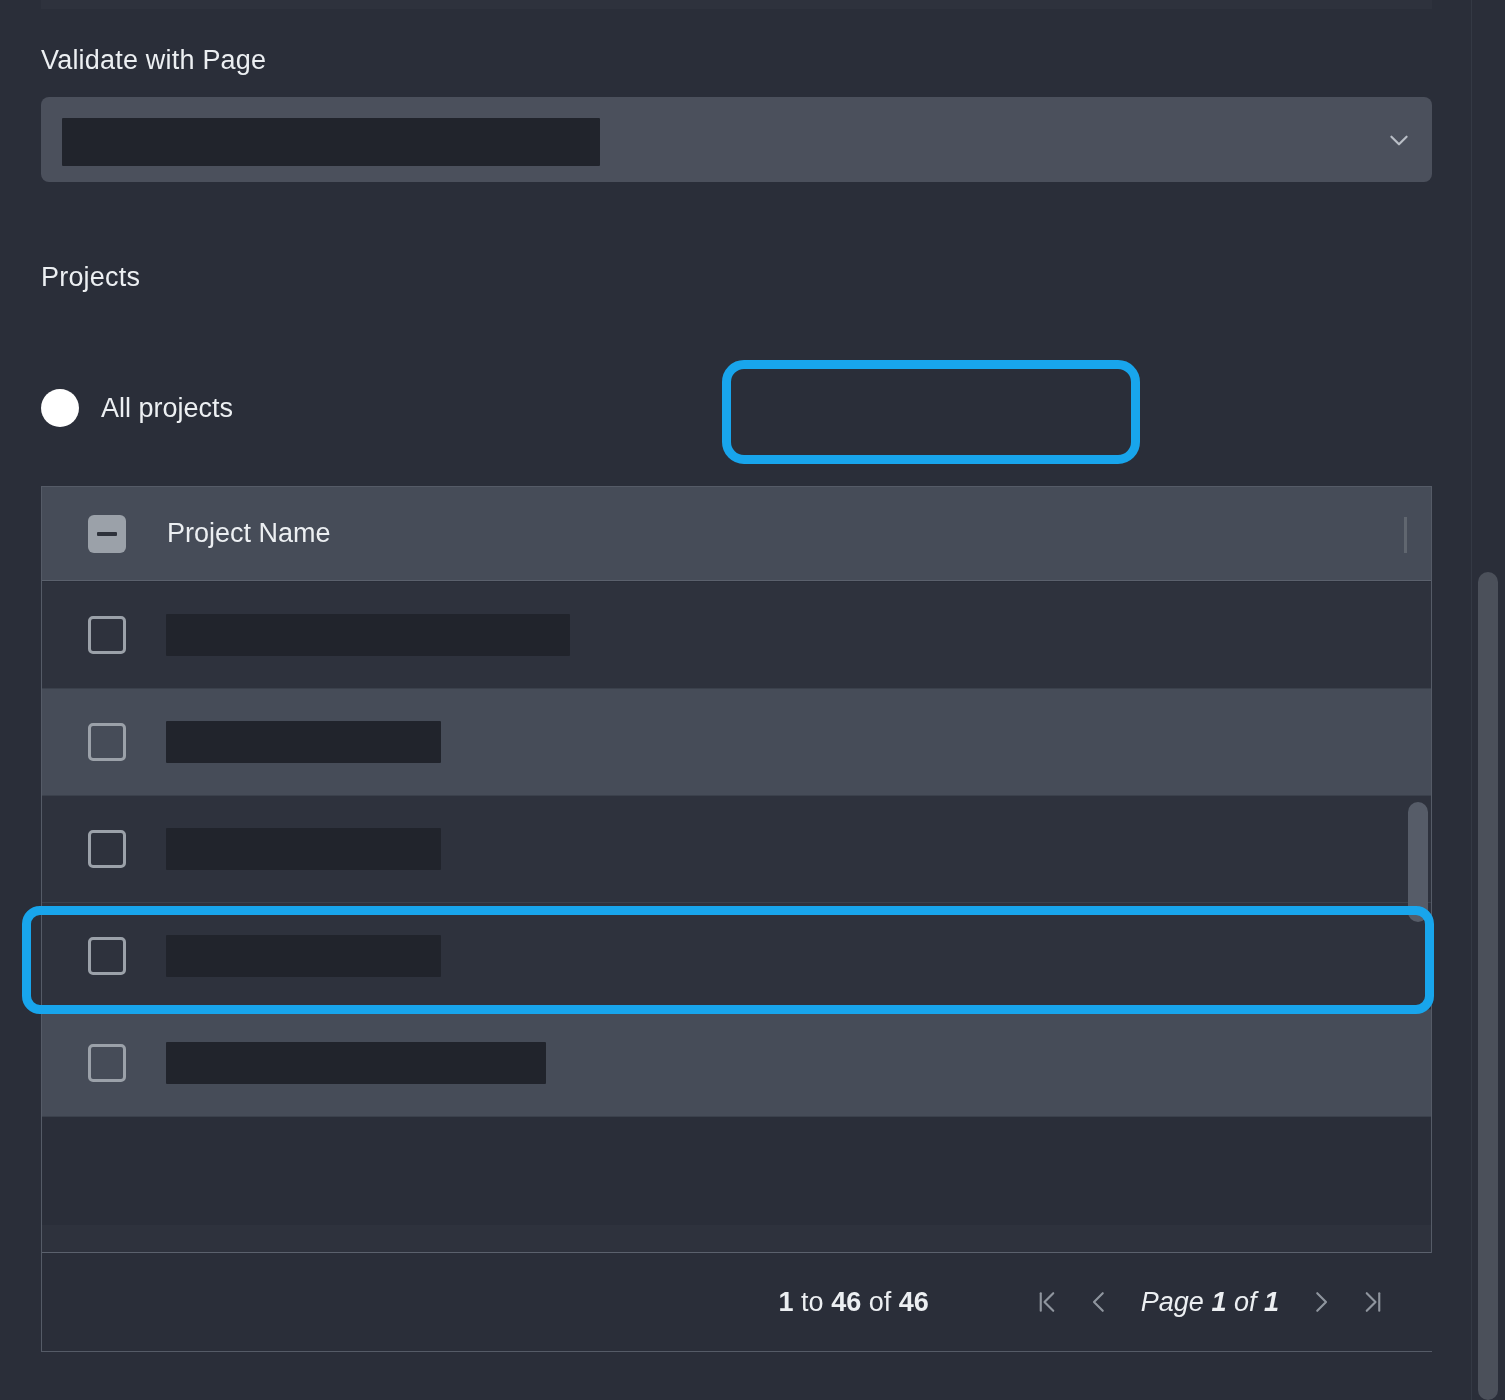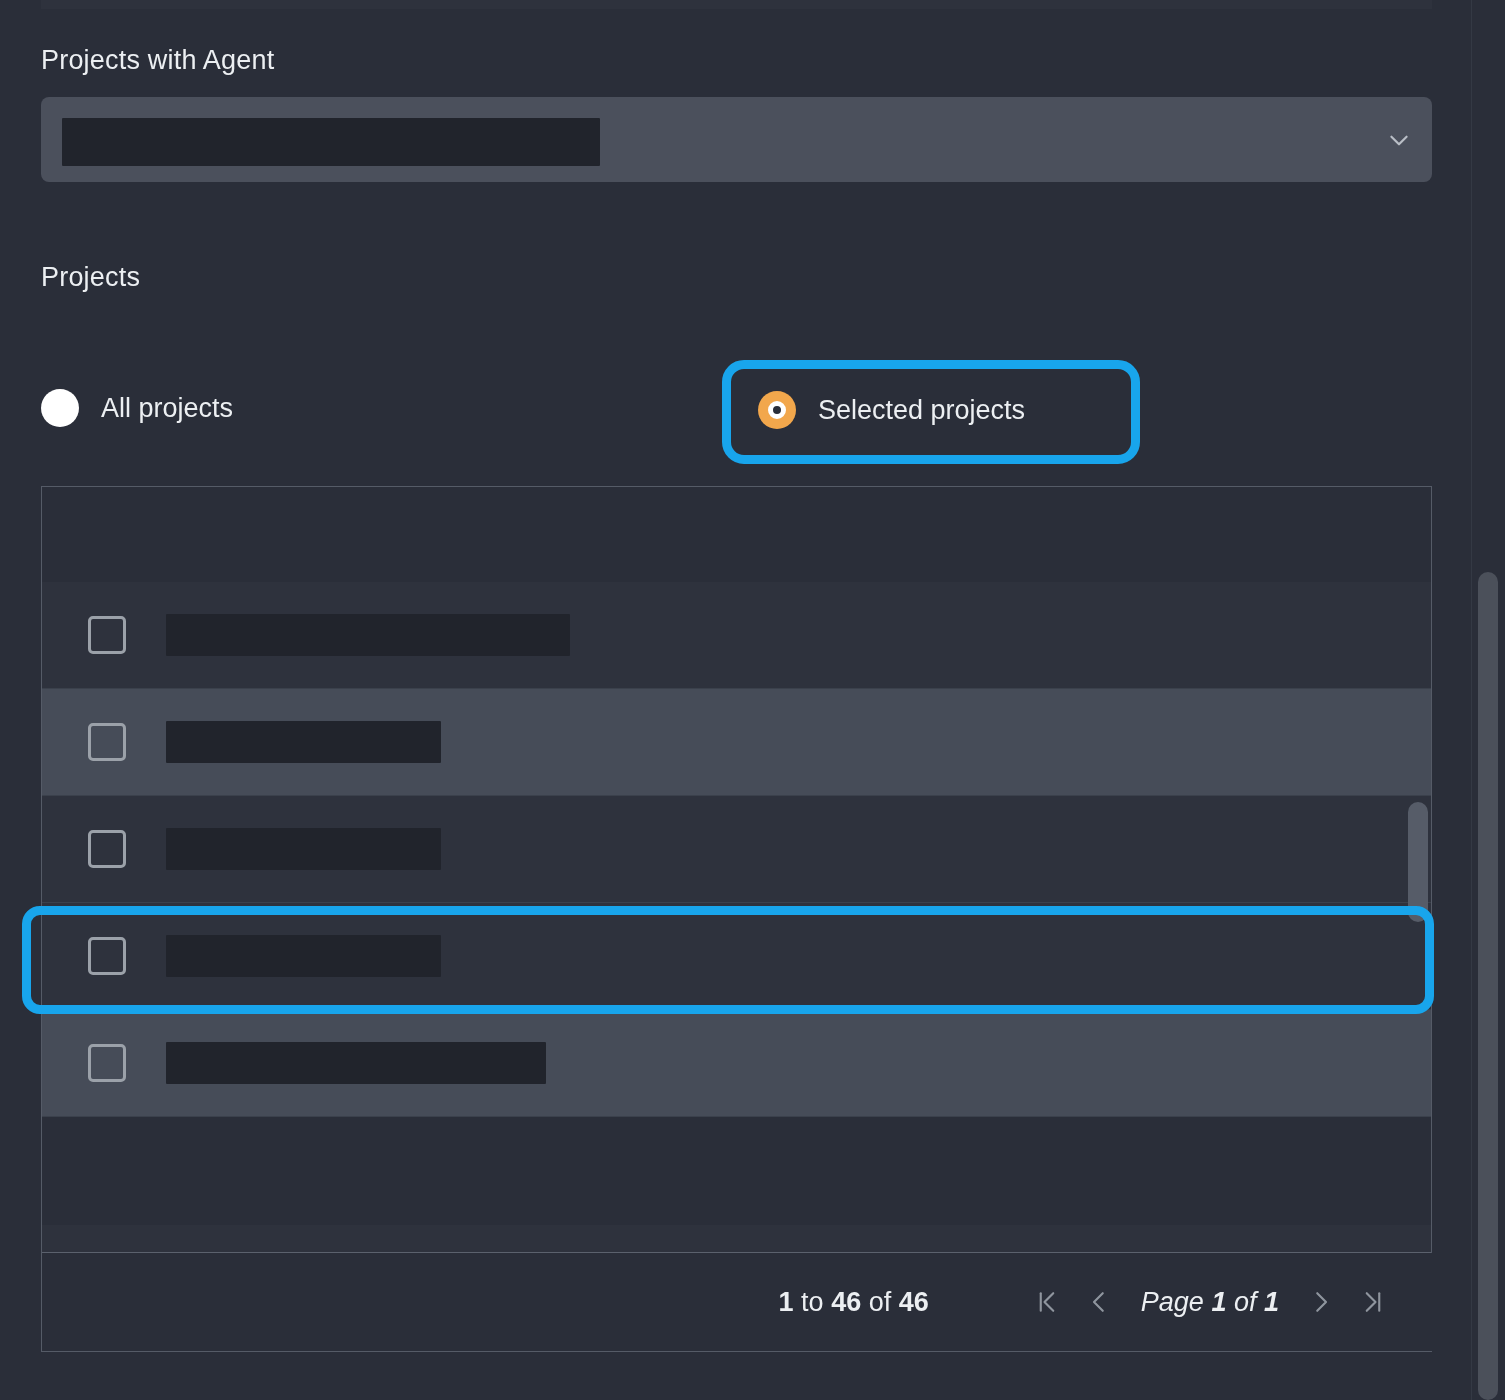--- a/index.html
+++ b/index.html
@@ -172,50 +172,51 @@
     position: absolute; left: 0; top: 0; width: 1px; height: 1400px; background: #343944;
   }
 </style>
 </head>
 <body>
 
 <div id="root">
 
   <div class="panel-top-edge"></div>
 
-  <div class="section-label" id="lbl-validate">Projects with Agent</div>
+  <div class="section-label" id="lbl-validate">Validate with Page</div>
 
   <div class="select-control" id="agent-select">
     <div class="redact" id="select-redact"></div>
     <span class="chevron-down">
       <svg viewBox="0 0 24 24" fill="none" stroke="#b9bec6" stroke-width="2" stroke-linecap="round" stroke-linejoin="round">
         <polyline points="5,9 12,16 19,9"></polyline>
       </svg>
     </span>
   </div>
 
   <div class="section-label" id="lbl-projects">Projects</div>
 
 
   <div class="radio-row" id="radio-all">
     <span class="radio-outer radio-unsel"></span>
     <span class="radio-label">All projects</span>
   </div>
 
-  <div class="radio-row" id="radio-selected">
-    <span class="radio-outer radio-sel">
-      <span class="radio-inner"></span>
-    </span>
-    <span class="radio-label">Selected projects</span>
-  </div>
 
   <div id="annot-selected"></div>
 
   <div id="table">
 
+    <div id="table-head">
+      <span class="hdr-cb">
+        <span class="dash"></span>
+      </span>
+      <span id="hdr-title">Project Name</span>
+      <span id="col-resize"></span>
+    </div>
 
     <div id="table-body">
 
     <div class="row odd">
           <span class="row-cb"></span>
           <span class="row-redact" style="width: 404px;"></span>
         </div>
         <div class="row even">
           <span class="row-cb"></span>
           <span class="row-redact" style="width: 275px;"></span>

